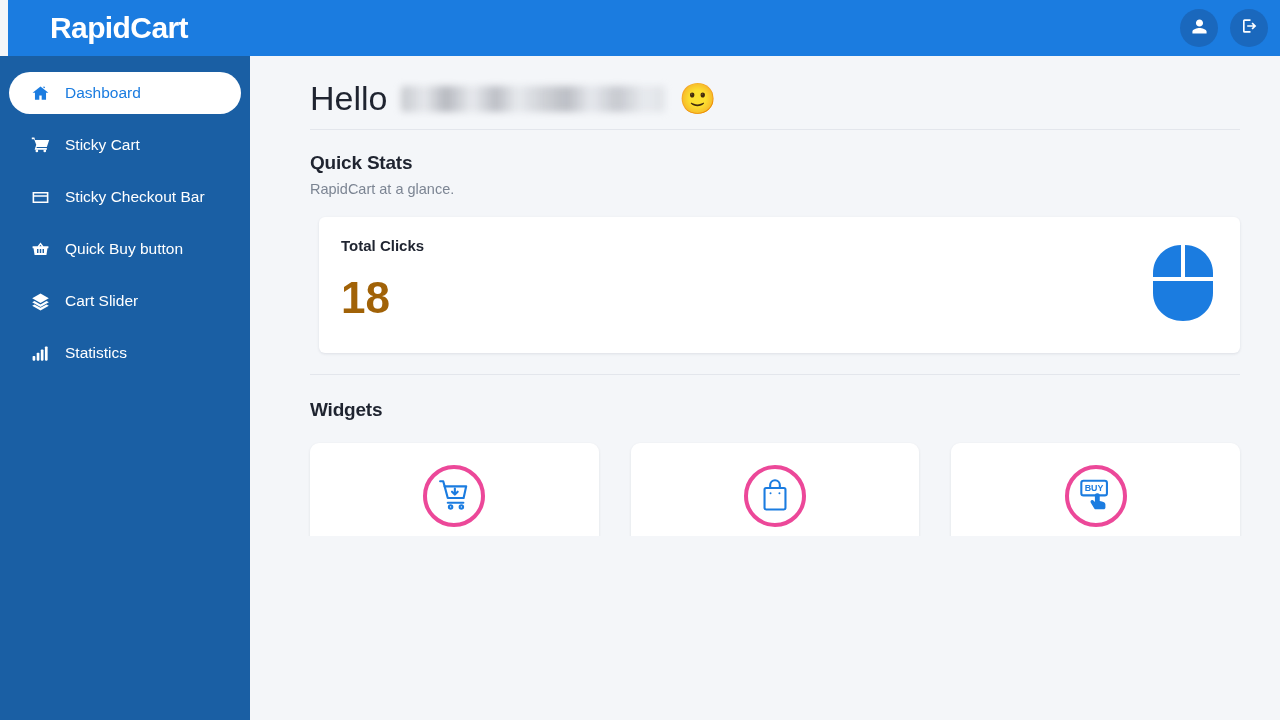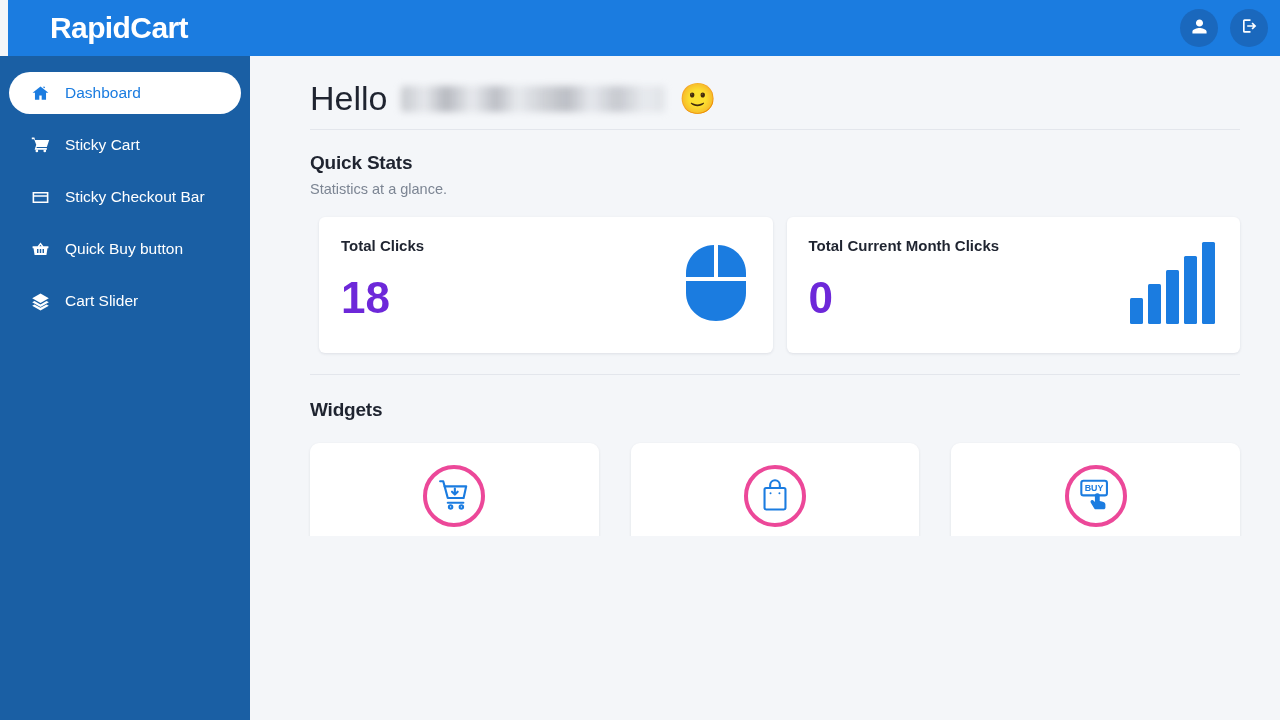--- a/index.html
+++ b/index.html
@@ -156,21 +156,21 @@
     flex: 1 1 0;
     height: 136px;
     padding: 20px 24px 0 22px;
     display: flex;
     position: relative;
   }
   .stat-label {
     font-size: 15px; font-weight: bold; color: #1f2430;
   }
   .stat-value {
-    font-size: 44px; font-weight: bold; color: #6d28d9;
+    font-size: 44px; font-weight: bold; color: #a16207;
     line-height: 1; margin-top: 22px;
   }
   .stat-icon {
     position: absolute; right: 24px; top: 50%;
     transform: translateY(-50%);
   }
 
   
   .widgets-wrap { margin-top: 24px; }
   .widgets-row {
@@ -257,69 +257,65 @@
 
   <div class="nav-item">
     <span class="nav-ico">
       <svg width="19" height="19" viewBox="0 0 24 24">
           <path d="M12 2 1.5 8 12 14l10.5-6L12 2zM4.4 11.4 1.5 13l10.5 6 10.5-6-2.9-1.6L12 15.8l-7.6-4.4zm0 4.3L1.5 17.3 12 23.3l10.5-6-2.9-1.6L12 20l-7.6-4.3z"></path>
         </svg>
     </span>
     <span>Cart Slider</span>
   </div>
 
+  <div class="nav-item">
+    <span class="nav-ico">
+      <svg width="19" height="19" viewBox="0 0 24 24">
+          <rect x="2" y="15" width="3.4" height="6" rx="1"></rect>
+          <rect x="7.2" y="11" width="3.4" height="10" rx="1"></rect>
+          <rect x="12.4" y="7" width="3.4" height="14" rx="1"></rect>
+          <rect x="17.6" y="3" width="3.4" height="18" rx="1"></rect>
+        </svg>
+    </span>
+    <span>Statistics</span>
+  </div>
 
 </div>
 
 <div class="main">
 
   <div class="greeting">
     <span>Hello</span>
     <span class="redacted"></span>
     <span class="smiley">🙂</span>
   </div>
 
 
   <div class="divider" style="margin-top:12px"></div>
 
   <div class="quick-stats-wrap">
     <div class="section-title">Quick Stats</div>
-    <div class="section-sub">Statistics at a glance.</div>
+    <div class="section-sub">RapidCart at a glance.</div>
 
     <div class="stats-row">
 
       <div class="card stat-card">
         <div>
           <div class="stat-label">Total Clicks</div>
           <div class="stat-value">18</div>
         </div>
         <div class="stat-icon">
           <svg width="66" height="80" viewBox="0 0 66 80">
             <path fill="#1b7ce0" d="M31 2C15.5 2 3 14.5 3 30v4h28V2z"></path>
             <path fill="#1b7ce0" d="M35 2v32h28v-4C63 14.5 50.5 2 35 2z"></path>
             <path fill="#1b7ce0" d="M3 38v12c0 15.5 12.5 28 30 28s30-12.5 30-28V38H3z"></path>
           </svg>
         </div>
       </div>
 
-      <div class="card stat-card">
-        <div>
-          <div class="stat-label">Total Current Month Clicks</div>
-          <div class="stat-value">0</div>
-        </div>
-        <div class="stat-icon">
-          <svg width="86" height="82" viewBox="0 0 86 82">
-            <rect fill="#1b7ce0" x="0" y="56" width="13" height="26" rx="1.5"></rect>
-            <rect fill="#1b7ce0" x="18" y="42" width="13" height="40" rx="1.5"></rect>
-            <rect fill="#1b7ce0" x="36" y="28" width="13" height="54" rx="1.5"></rect>
-            <rect fill="#1b7ce0" x="54" y="14" width="13" height="68" rx="1.5"></rect>
-            <rect fill="#1b7ce0" x="72" y="0" width="13" height="82" rx="1.5"></rect>
-          </svg>
-        </div>
-      </div>
 
     </div>
   </div>
 
   <div class="divider" style="margin-top:21px"></div>
 
   <div class="widgets-wrap">
     <div class="section-title">Widgets</div>
 
     <div class="widgets-row">

